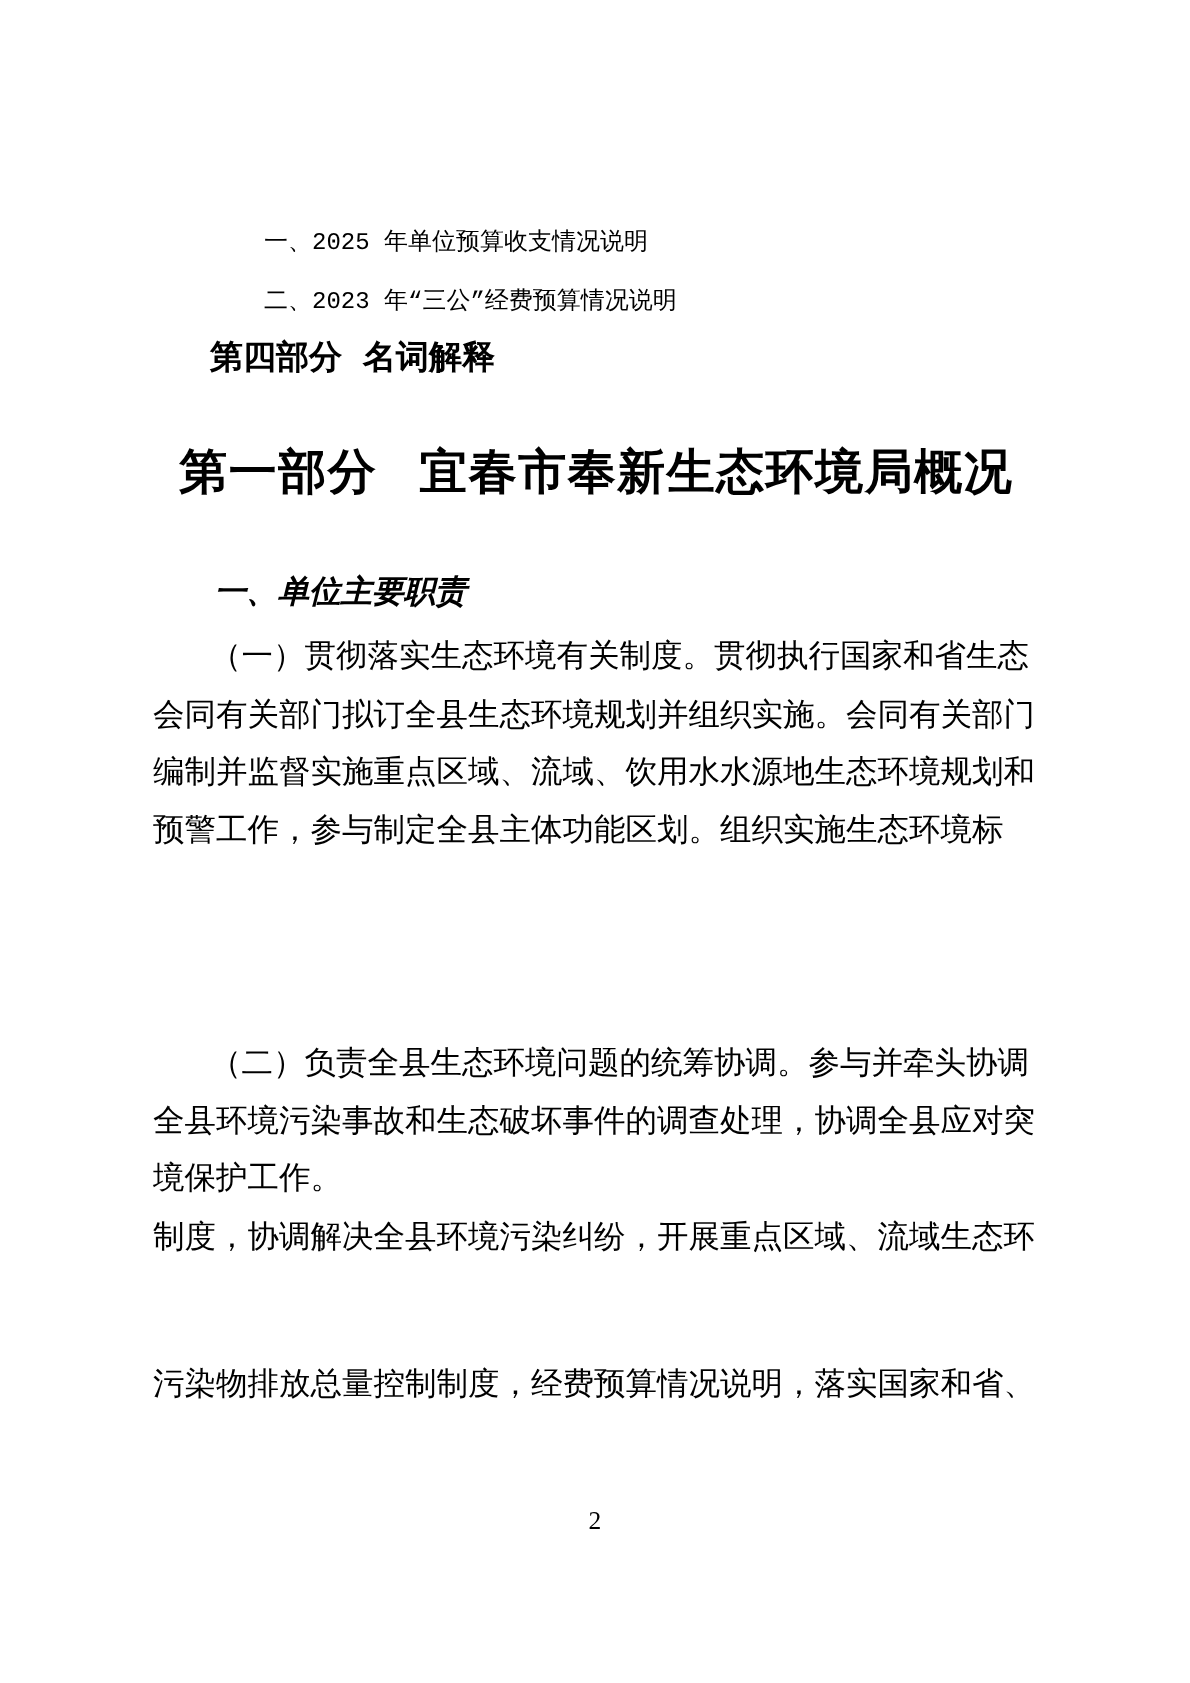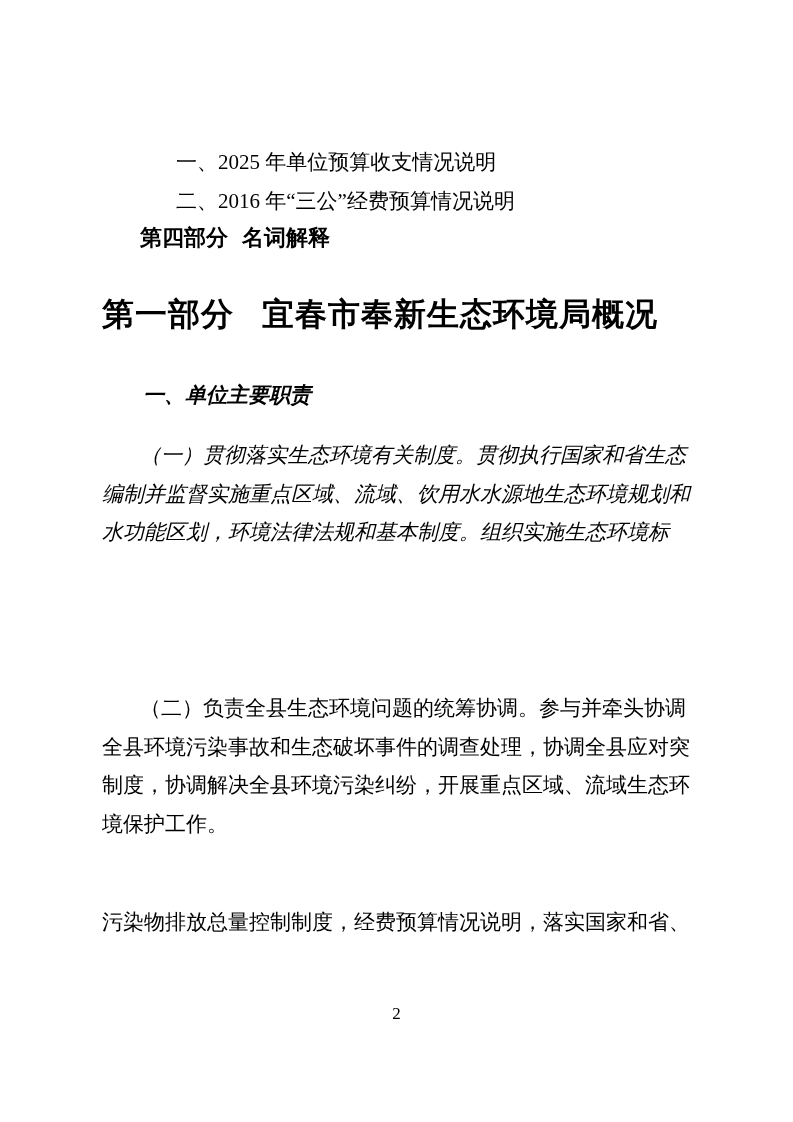--- a/index.html
+++ b/index.html
@@ -22,24 +22,25 @@
     top: 0;
     width: 591px;
   }
   .toc-block {
     position: absolute;
     top: 143px;
     left: 0;
     width: 100%;
   }
   .toc-line {
-    font-size: 21px;
+    font-size: 16px;
     line-height: 38.6px;
     padding-left: 74px;
     white-space: nowrap;
+    font-family: Liberation Mono, monospace;
   }
   .part4-heading {
     position: absolute;
     top: 219px;
     left: 0;
     width: 100%;
     font-size: 22px;
     line-height: 38.6px;
     font-weight: bold;
     padding-left: 38px;
@@ -50,21 +51,21 @@
   }
   .main-title {
     position: absolute;
     top: 292px;
     left: 0;
     width: 100%;
     margin: 0;
     font-size: 32px;
     line-height: 44px;
     font-weight: bold;
-    text-align: left;
+    text-align: center;
     white-space: nowrap;
     letter-spacing: 1px;
   }
   .main-title .title-part-label {
     margin-right: 28px;
   }
   .duties-heading {
     position: absolute;
     top: 379px;
     left: 0;
@@ -76,21 +77,21 @@
     font-family: "Liberation Sans", "DejaVu Sans", sans-serif;
     padding-left: 41px;
     white-space: nowrap;
     font-style: italic;
   }
   .para {
     position: absolute;
     left: 0;
     width: 100%;
   }
-  .para-1 { top: 436px; font-style: italic; }
+  .para-1 { top: 418px; }
   .para-2 { top: 689px; }
   .para-3 { top: 903px; }
   .para-line {
     font-size: 21px;
     line-height: 38.6px;
     white-space: nowrap;
   }
   .para-line.first {
     padding-left: 38px;
   }
@@ -105,44 +106,45 @@
   }
 </style>
 </head>
 <body>
 
 <div class="page">
   <div class="content">
 
     <div class="toc-block">
       <div class="toc-line">一、2025 年单位预算收支情况说明</div>
-      <div class="toc-line">二、2016 年“三公”经费预算情况说明</div>
+      <div class="toc-line">二、2023 年“三公”经费预算情况说明</div>
     </div>
 
     <div class="part4-heading">
       <span class="part-label">第四部分</span><span>名词解释</span>
     </div>
 
     <h1 class="main-title">
       <span class="title-part-label">第一部分</span><span>宜春市奉新生态环境局概况</span>
     </h1>
 
     <h2 class="duties-heading">一、单位主要职责</h2>
 
     <div class="para para-1">
       <div class="para-line first">（一）贯彻落实生态环境有关制度。贯彻执行国家和省生态</div>
+      <div class="para-line">会同有关部门拟订全县生态环境规划并组织实施。会同有关部门</div>
       <div class="para-line">编制并监督实施重点区域、流域、饮用水水源地生态环境规划和</div>
-      <div class="para-line">水功能区划，环境法律法规和基本制度。组织实施生态环境标</div>
+      <div class="para-line">预警工作，参与制定全县主体功能区划。组织实施生态环境标</div>
     </div>
 
     <div class="para para-2">
       <div class="para-line first">（二）负责全县生态环境问题的统筹协调。参与并牵头协调</div>
       <div class="para-line">全县环境污染事故和生态破坏事件的调查处理，协调全县应对突</div>
+      <div class="para-line">境保护工作。</div>
       <div class="para-line">制度，协调解决全县环境污染纠纷，开展重点区域、流域生态环</div>
-      <div class="para-line">境保护工作。</div>
     </div>
 
     <div class="para para-3">
       <div class="para-line">污染物排放总量控制制度，经费预算情况说明，落实国家和省、</div>
     </div>
 
   </div>
 
   <div class="page-number">2</div>
 </div>

